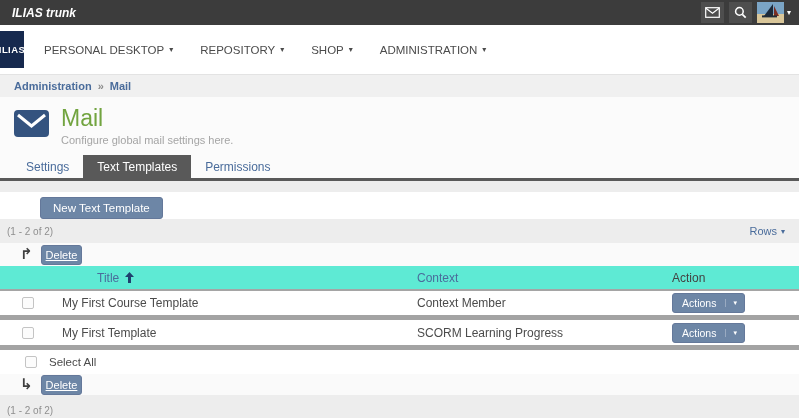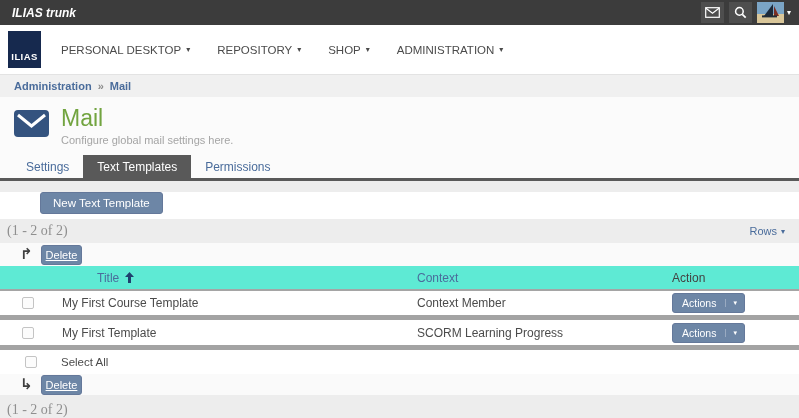--- a/index.html
+++ b/index.html
@@ -12,22 +12,22 @@
 
   
   .topbar { height:25px; flex:0 0 25px; background:#3c3c3c; display:flex; align-items:center; padding:0 8px 0 12px; }
   .topbar-title { color:#ffffff; font-size:12px; font-weight:bold; flex:1;font-style:italic; }
   .top-icon-btn { width:23px; height:21px; background:#4e4e4e; margin-left:5px; display:flex; align-items:center; justify-content:center; cursor:pointer; }
   .avatar-btn { margin-left:5px; display:flex; align-items:center; cursor:pointer; }
   .avatar-caret { color:#ffffff; font-size:8px; margin-left:3px; font-family:"DejaVu Sans",sans-serif; }
 
   
   .nav { height:50px; flex:0 0 50px; background:#ffffff; display:flex; align-items:center; border-bottom:1px solid #e3e3e3; }
-  .logo { width:33px; height:37px; background:#16294e; margin-left:8px; color:#ffffff; font-size:9.5px; font-weight:bold;
-          display:flex; align-items:flex-end; justify-content:center; padding-bottom:6px; letter-spacing:.4px; cursor:pointer; }
+  .logo { width:24px; height:37px; background:#16294e; margin-left:0; color:#ffffff; font-size:9.5px; font-weight:bold;
+          display:flex; align-items:flex-end; justify-content:center; padding-bottom:13px; letter-spacing:.4px; cursor:pointer; }
   .nav-items { display:flex; margin-left:20px; }
   .nav-item { font-size:11.5px; color:#4b4b4b; margin-right:27px; cursor:pointer; display:flex; align-items:center; }
   .nav-caret { font-size:8px; margin-left:5px; color:#4b4b4b; font-family:"DejaVu Sans",sans-serif; }
 
   
   .breadcrumb { height:22px; flex:0 0 22px; background:#f0f0f0; display:flex; align-items:center; padding-left:14px; font-size:11px; }
   .crumb { color:#4a6c9b; font-weight:bold; cursor:pointer; }
   .crumb-sep { color:#8a8a8a; margin:0 6px; font-weight:bold; }
 
   
@@ -41,25 +41,25 @@
   .tab { font-size:12px; color:#4a6c9b; padding:5px 14px 4px; cursor:pointer; }
   .tab.active { background:#595959; color:#ffffff; }
 
   .strip { flex:0 0 11px; background:#ededed; }
 
   
   .btn { background:#6d86a6; color:#ffffff; border:1px solid #64789a; border-radius:3px; font-size:11.5px; padding:4px 12px;
          font-family:"Liberation Sans", sans-serif; cursor:pointer; }
   .btn-sm { font-size:11px; padding:3px 4px;text-decoration:underline; }
 
-  .panel-actions { flex:0 0 27px; background:#ffffff; padding-left:40px; display:flex; align-items:flex-start; }
+  .panel-actions { flex:0 0 27px; background:#ffffff; padding-left:40px; display:flex; align-items:flex-end; }
 
   
   .band { flex:0 0 24px; background:#ededed; display:flex; align-items:center; justify-content:space-between; padding:0 14px 0 7px; }
-  .pag { color:#8f8f8f; font-size:14px;font-family:Liberation Serif, serif; }
+  .pag { color:#8f8f8f; font-size:10px; }
   .rows-dd { color:#4a6c9b; font-size:11px; cursor:pointer; display:flex; align-items:center; }
   .rows-caret { font-size:8px; margin-left:4px; font-family:"DejaVu Sans",sans-serif; }
 
   
   .tbl-toolbar { flex:0 0 23px; background:#fafafa; display:flex; align-items:center; padding-left:20px; }
   .tbl-toolbar.bottom { flex:0 0 21px; }
   .arrow-glyph { font-family:"DejaVu Sans",sans-serif; font-size:15px; font-weight:bold; color:#3f3f3f; margin-right:8px; line-height:1; }
 
   .thead { flex:0 0 25px; background:#5eead4; border-bottom:2px solid #a5a5a5; display:grid;
            grid-template-columns:40px 355px 255px 1fr; align-items:center; }
@@ -74,21 +74,21 @@
   .trow.r1 { flex:0 0 29px; }
   .trow.r2 { flex:0 0 30px; }
   .cb { appearance:none; -webkit-appearance:none; width:12px; height:12px; border:1px solid #c4c4c4; background:#fcfcfc;
         border-radius:2px; margin-left:22px; cursor:pointer; }
   .td-title, .td-context { padding-left:22px; }
   .actions-btn { margin-left:22px; display:inline-flex; align-items:center; background:#6d86a6; border:1px solid #64789a;
                  border-radius:3px; color:#ffffff; font-size:10.5px; padding:3px 0 3px 9px; cursor:pointer; }
   .actions-caret { font-size:7px; margin:0 7px 0 9px; padding-left:7px; border-left:1px solid rgba(255,255,255,.3);
                    font-family:"DejaVu Sans",sans-serif; }
 
-  .select-row { flex:0 0 24px; background:#ffffff; display:flex; align-items:center; padding-left:25px;gap:12px; }
+  .select-row { flex:0 0 24px; background:#ffffff; display:flex; align-items:center; padding-left:25px; }
   .select-row .cb { margin-left:0; margin-right:12px; }
   .select-label { font-size:11.5px; color:#4b4b4b; }
 
   .bottom-band { flex:1; background:#ededed; padding:5px 0 0 7px; }
 </style>
 </head>
 <body>
 
 <div class="topbar">
   <span class="topbar-title">ILIAS trunk</span>

